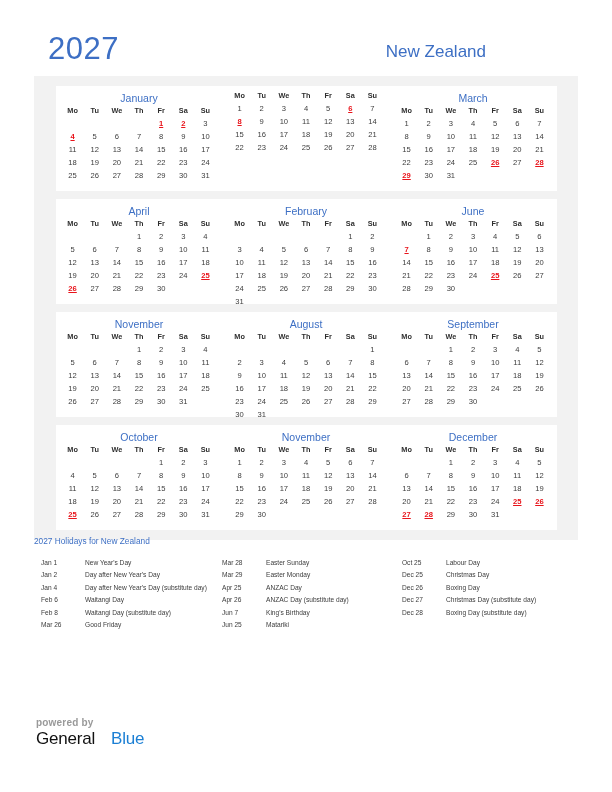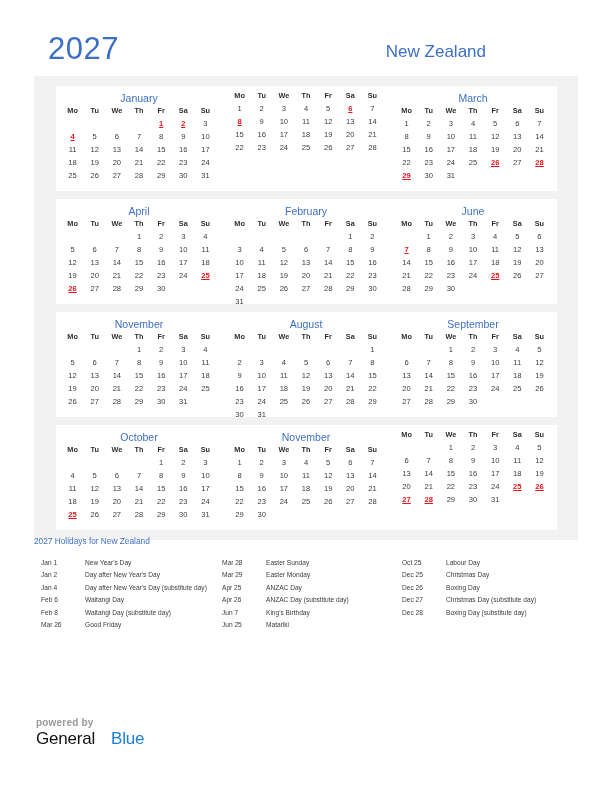--- a/index.html
+++ b/index.html
@@ -973,20 +973,21 @@
               <td class="empty"></td>
               <td class="empty"></td>
               <td class="empty"></td>
               <td class="empty"></td>
               <td class="empty"></td>
             </tr>
           </tbody>
         </table>
       </div>
       <div class="month-card">
+        <div class="month-name">December</div>
         <table class="month-grid">
           <thead>
             <tr>
               <th>Mo</th>
               <th>Tu</th>
               <th>We</th>
               <th>Th</th>
               <th>Fr</th>
               <th>Sa</th>
               <th>Su</th>

